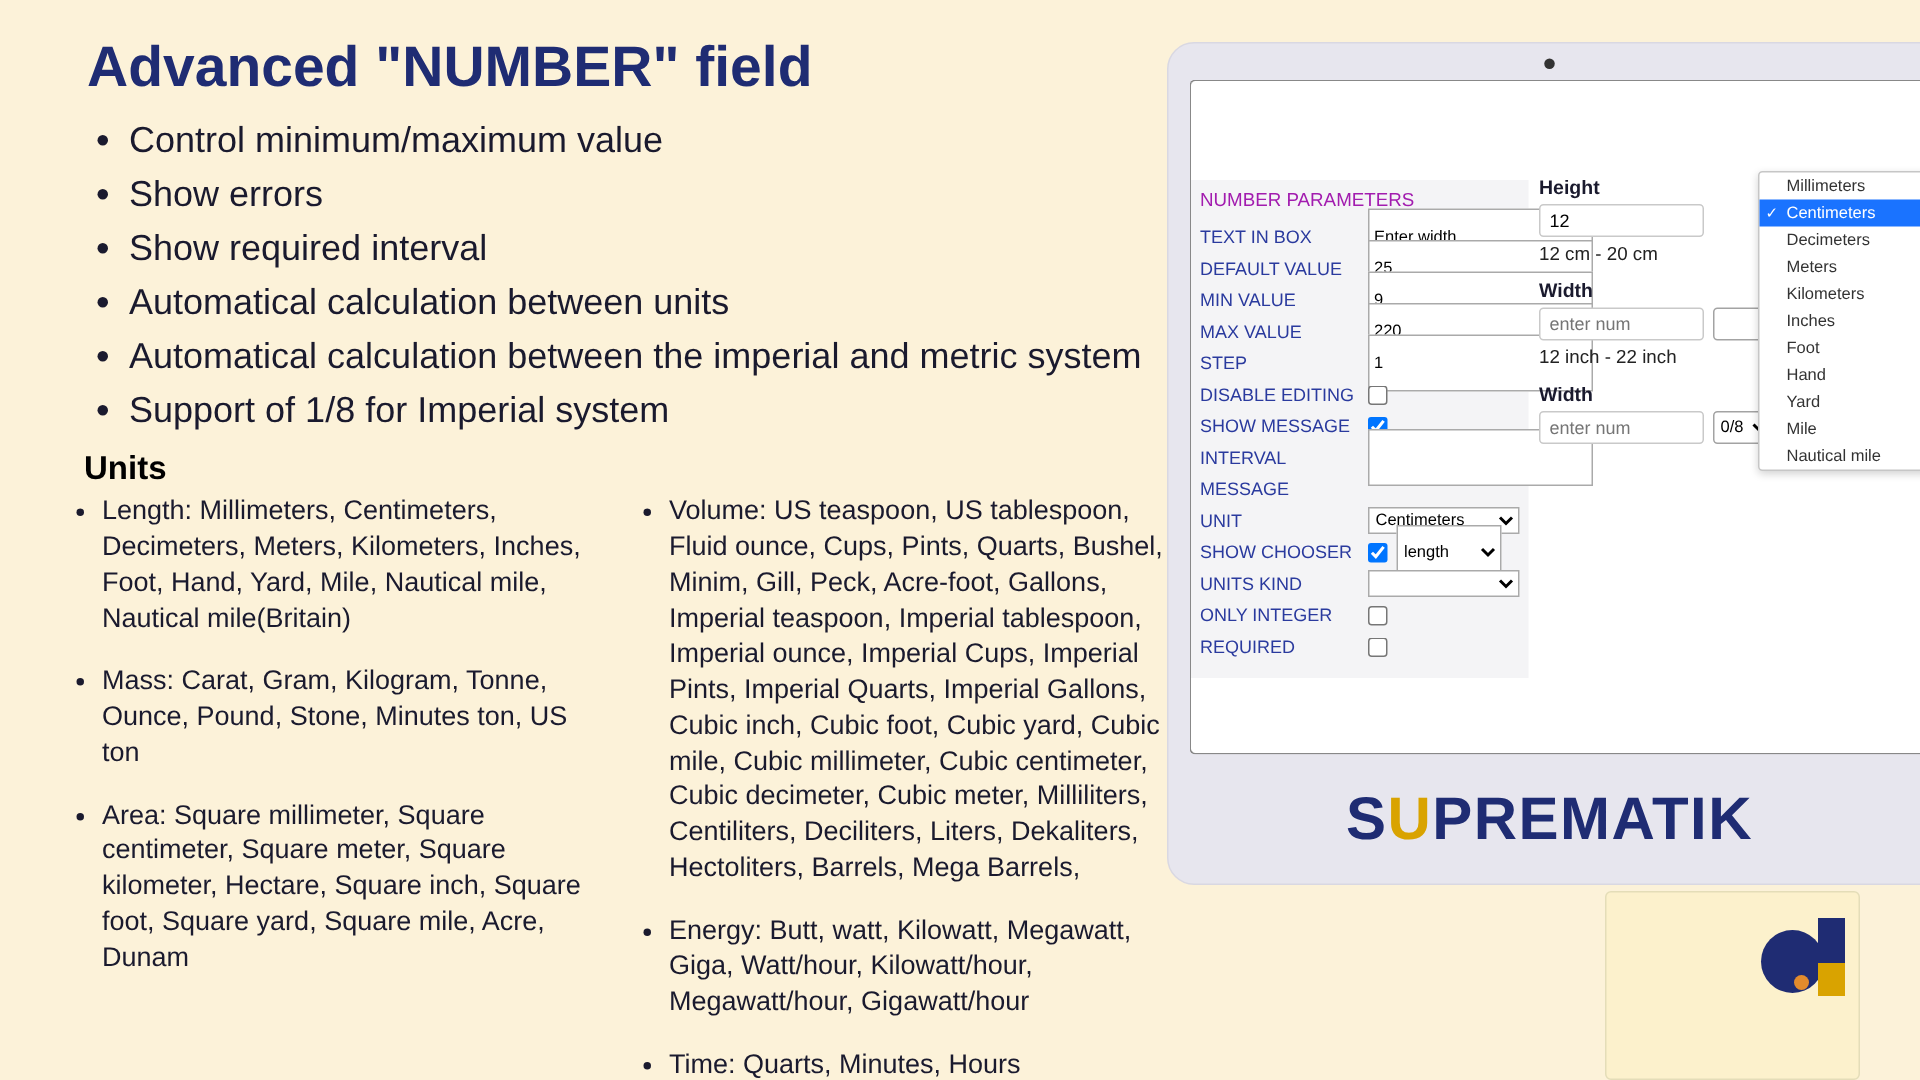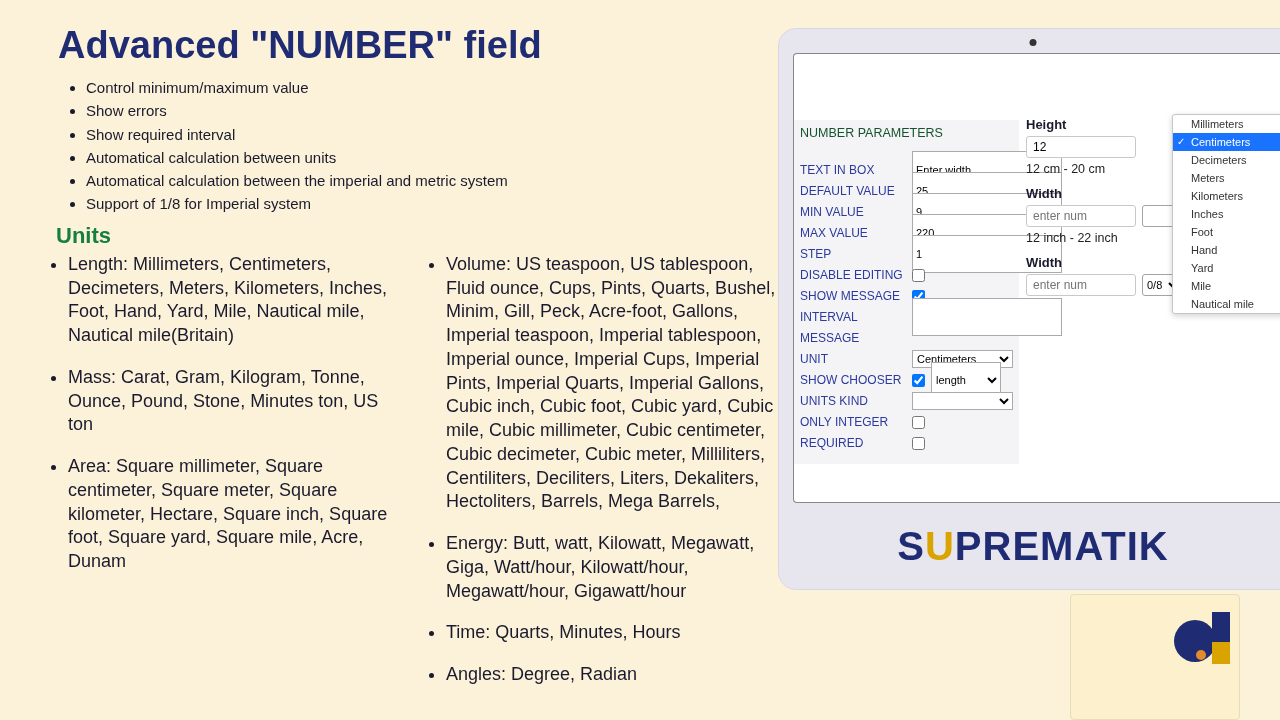--- a/index.html
+++ b/index.html
@@ -1,30 +1,30 @@
 <!DOCTYPE html>
 <html><head>
 <meta charset="utf-8">
 <style>
 *{box-sizing:border-box;margin:0;padding:0}
 body{font-family:Arial,Helvetica,sans-serif;background:#fcf2d9;width:1280px;height:720px;overflow:hidden;position:relative;color:#1a1a2e}
 .left{position:absolute;left:58px;top:24px;width:720px}
 h1{color:#1f2c73;font-size:38px;font-weight:700;margin-bottom:10px}
-.features{margin-left:28px;font-size:15px;line-height:1.42}
+.features{margin-left:28px;font-size:24px;line-height:1.42}
 .features li{margin-bottom:2px}
-h2{color:#15803d;font-size:22px;font-weight:600;margin-top:8px;margin-left:-2px}
+h2{color:#000000;font-size:22px;font-weight:600;margin-top:8px;margin-left:-2px}
 .cols{display:flex;gap:36px;margin-top:4px}
 .col{flex:1}
 .units-list{list-style:disc;margin-left:10px;font-size:18px;line-height:1.32}
 .units-list li{margin-bottom:18px}
 .monitor{position:absolute;right:-8px;top:28px;width:510px;height:562px;background:#e7e6ee;border-radius:18px 0 0 18px;border:1px solid #d9d8e2}
 .cam{position:absolute;top:10px;left:50%;transform:translateX(-50%);width:7px;height:7px;background:#333;border-radius:50%}
 .screen{position:absolute;top:24px;left:14px;right:0;bottom:86px;background:#fff;border:1px solid #888;border-right:none;border-radius:4px 0 0 4px;overflow:hidden}
 .panel{position:absolute;left:0;top:66px;width:225px;background:#f4f4f6;font-size:12px;padding:6px 6px 10px}
-.pan-title{color:#14532d;font-size:12.5px;font-weight:500;margin-bottom:20px}
+.pan-title{color:#a21caf;font-size:12.5px;font-weight:500;margin-bottom:8px}
 .prow{display:flex;align-items:center;height:20px;margin-bottom:1px}
 .plabel{color:#2a3a9e;font-size:12px;flex:0 0 112px}
 .pinput{flex:1;height:18px;border:1px solid #aaa;font-size:11px;padding:18px 3px;background:#fff}
 .pcheck{width:13px;height:13px}
 .psel{flex:1;height:18px;border:1px solid #aaa;font-size:11px;background:#fff}
 .inline-sel{width:70px;height:36px;border:1px solid #aaa;font-size:11px;margin-left:6px;background:#fff}
 .preview{position:absolute;left:232px;top:63px;right:0;font-size:13px}
 .fld{margin-bottom:10px}
 .flabel{font-weight:700;font-size:13px;margin-bottom:4px}
 .finput{width:110px;height:22px;border:1px solid #c9c9c9;border-radius:3px;padding:0 6px;font-size:12px}

